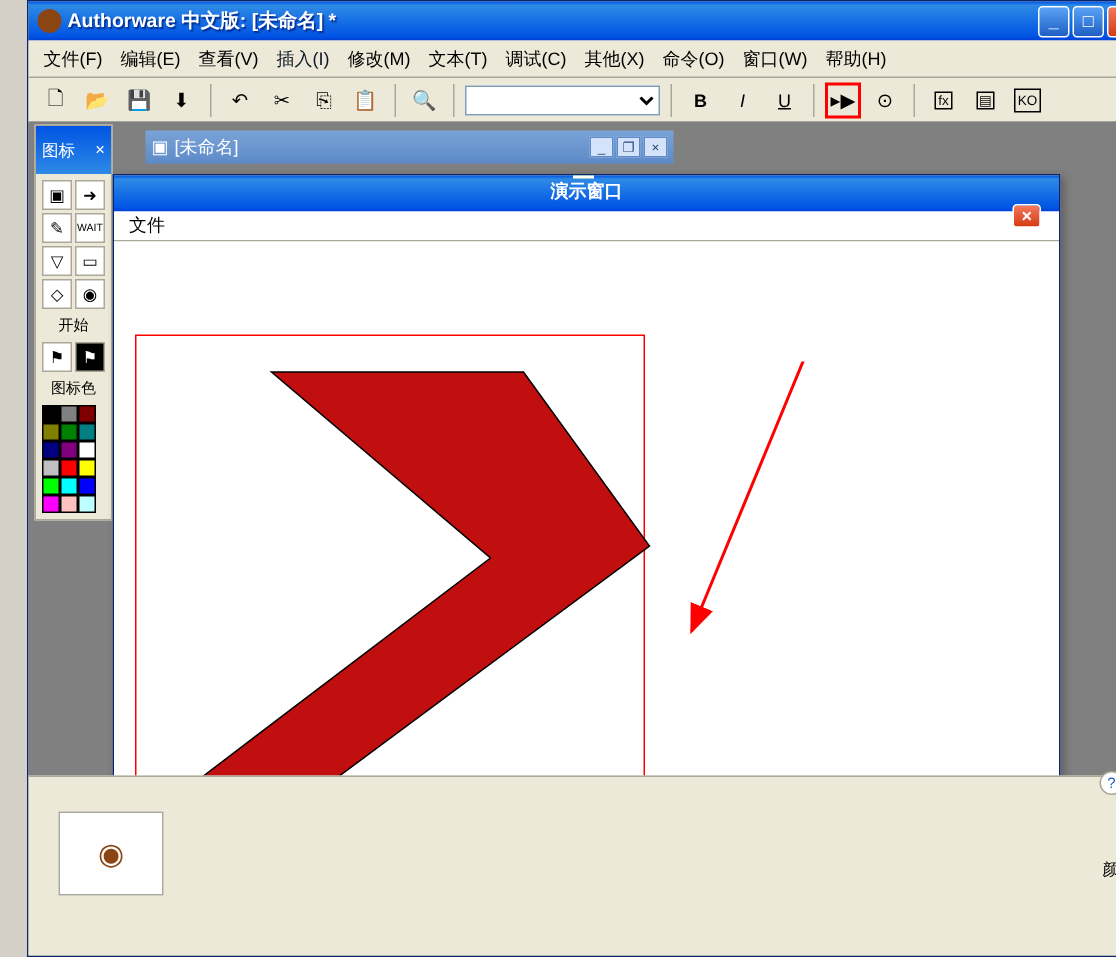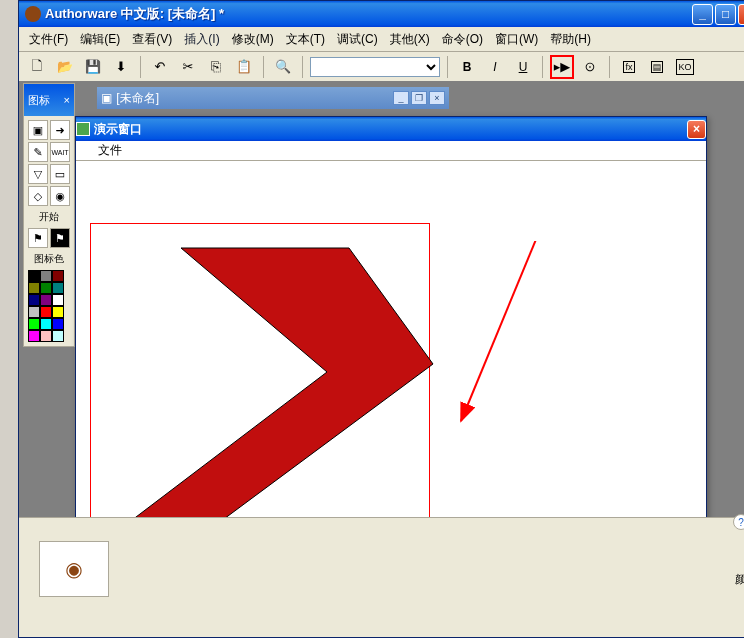--- a/index.html
+++ b/index.html
@@ -40,24 +40,24 @@
     .swatch { width: 12px; height: 12px; border: 1px solid #000; }
     
     
     .doc-window { position: absolute; top: 86px; left: 78px; width: 352px; height: 22px; background: #ece9d8; }
     .doc-titlebar { height: 22px; background: linear-gradient(to bottom, #7aa3d6, #5d8ac9); display: flex; align-items: center; padding: 0 4px; color: #fff; }
     .doc-win-controls { margin-left: auto; display: flex; gap: 2px; }
     .doc-win-btn { width: 16px; height: 14px; background: #d4e3fa; border: 1px solid #5d8ac9; font-size: 9px; display: flex; align-items: center; justify-content: center; cursor: pointer; color: #2a4a7a; }
     
     
     .demo-window { position: absolute; top: 115px; left: 56px; width: 632px; height: 480px; background: #fff; border: 1px solid #0a246a; box-shadow: 2px 2px 6px rgba(0,0,0,0.3); }
-    .demo-titlebar { height: 24px; background: linear-gradient(to bottom, #0054e3, #2e8ae6 10%, #0054e3 90%, #003dd6); display: flex; align-items: center; padding: 0 0; color: #fff; font-weight: bold; font-size: 12px; }
+    .demo-titlebar { height: 24px; background: linear-gradient(to bottom, #0054e3, #2e8ae6 10%, #0054e3 90%, #003dd6); display: flex; align-items: center; padding: 0 12px; color: #fff; font-weight: bold; font-size: 12px; flex-direction: column; }
     .demo-titlebar .icon { width: 14px; height: 14px; margin-right: 4px; background: #4ca64c; border: 1px solid #fff; }
     .demo-close { margin-left: auto; width: 19px; height: 19px; background: linear-gradient(to bottom, #f5795a, #d63a14); border: 1px solid #fff; border-radius: 3px; display: flex; align-items: center; justify-content: center; color: #fff; font-weight: bold; cursor: pointer; }
-    .demo-menubar { height: 20px; background: #fff; border-bottom: 1px solid #aca899; display: flex; align-items: center; padding: 0 16px; }
+    .demo-menubar { height: 20px; background: #fff; border-bottom: 1px solid #aca899; display: flex; align-items: center; padding: 0 4px; }
     .demo-content { position: relative; width: 100%; height: calc(100% - 44px); background: #fff; }
     
     
     .arrow-container { position: absolute; top: 62px; left: 14px; width: 340px; height: 314px; border: 1px solid #ff0000; }
     .arrow-svg { position: absolute; top: 10px; left: 10px; }
     
     
     .callout-arrow { position: absolute; top: 80px; left: 380px; pointer-events: none; }
     
     

